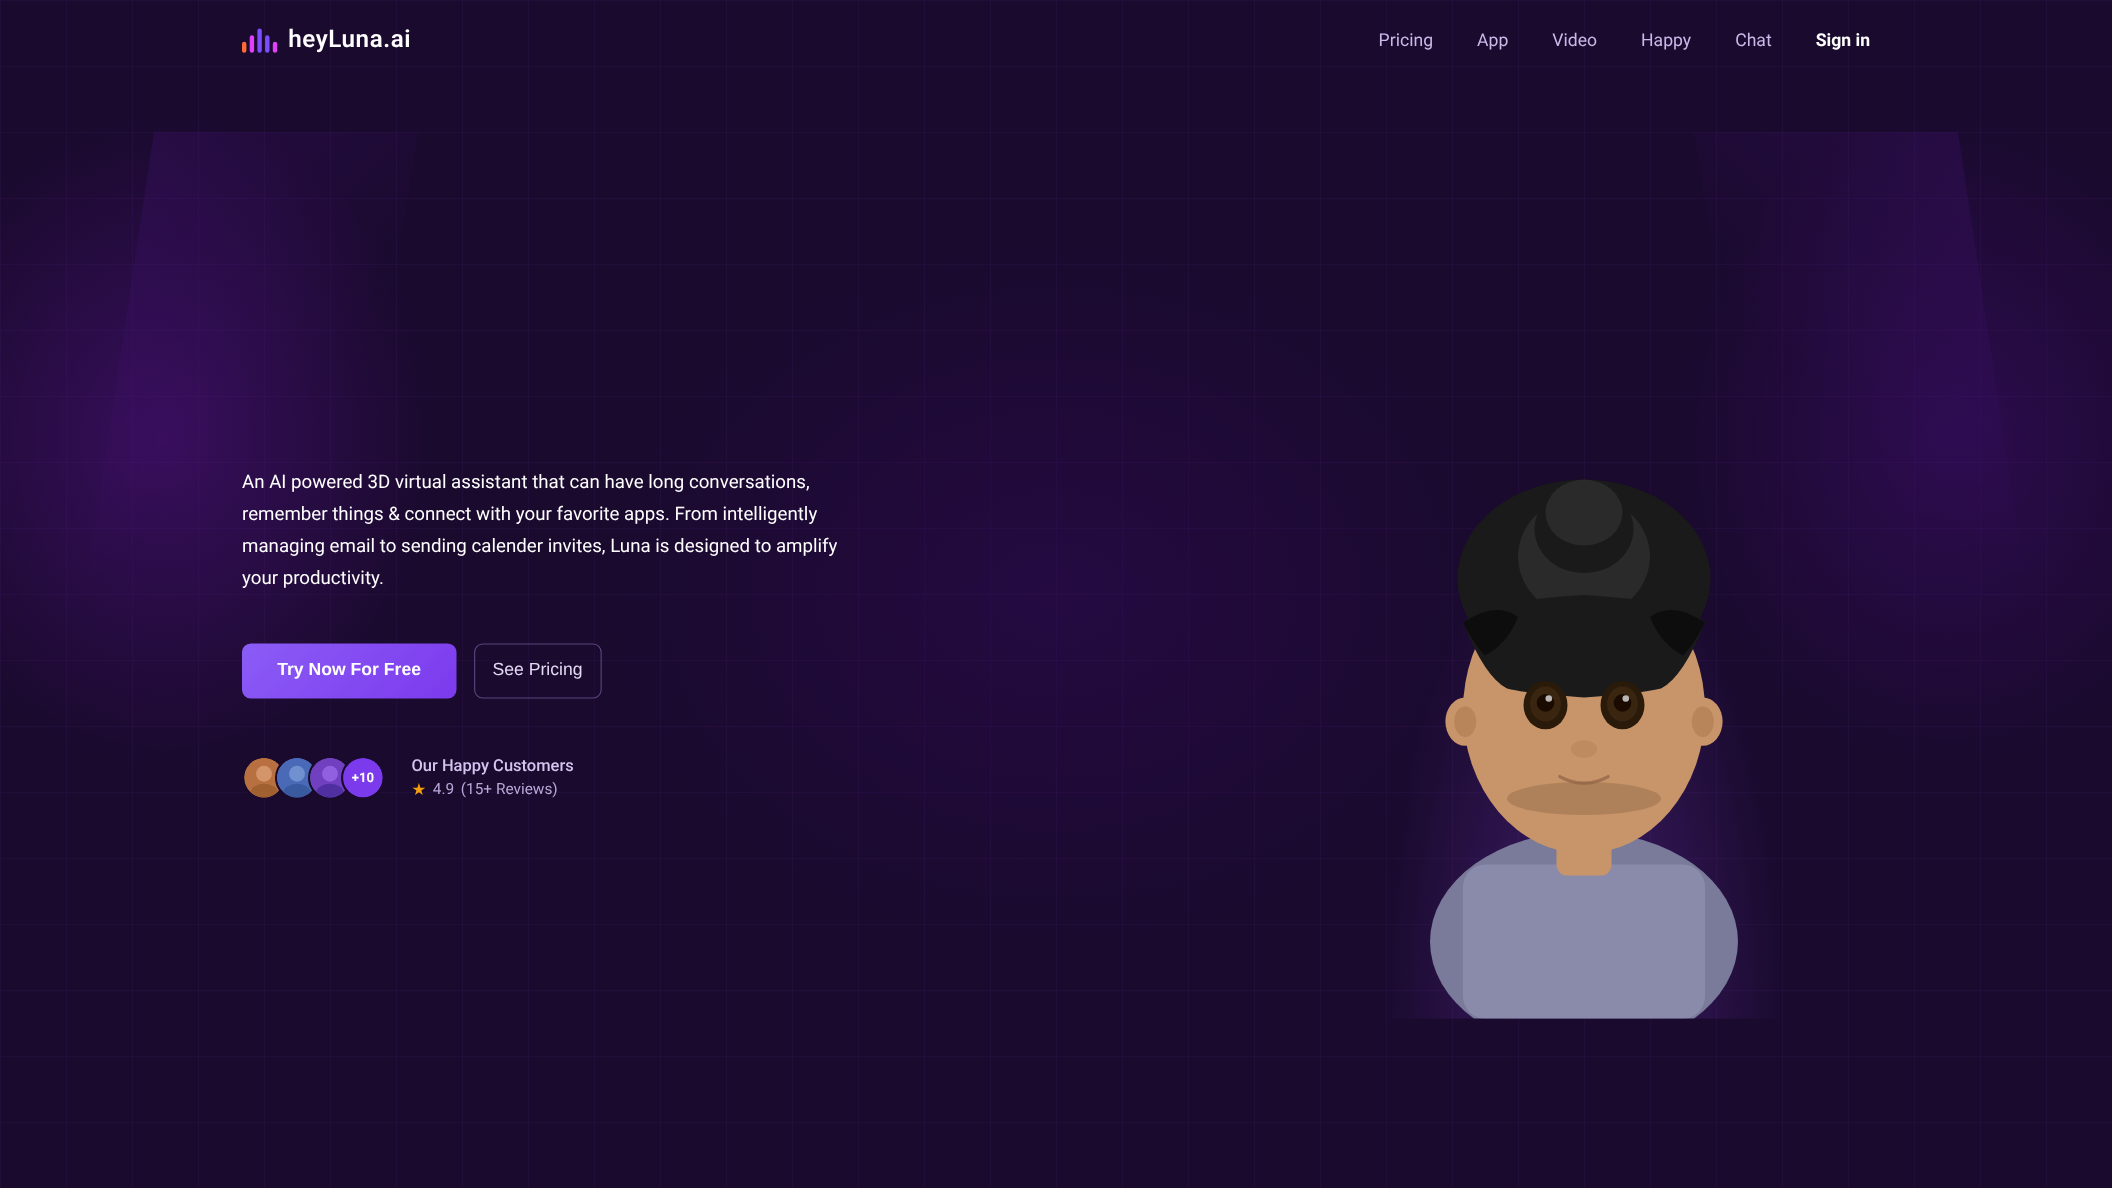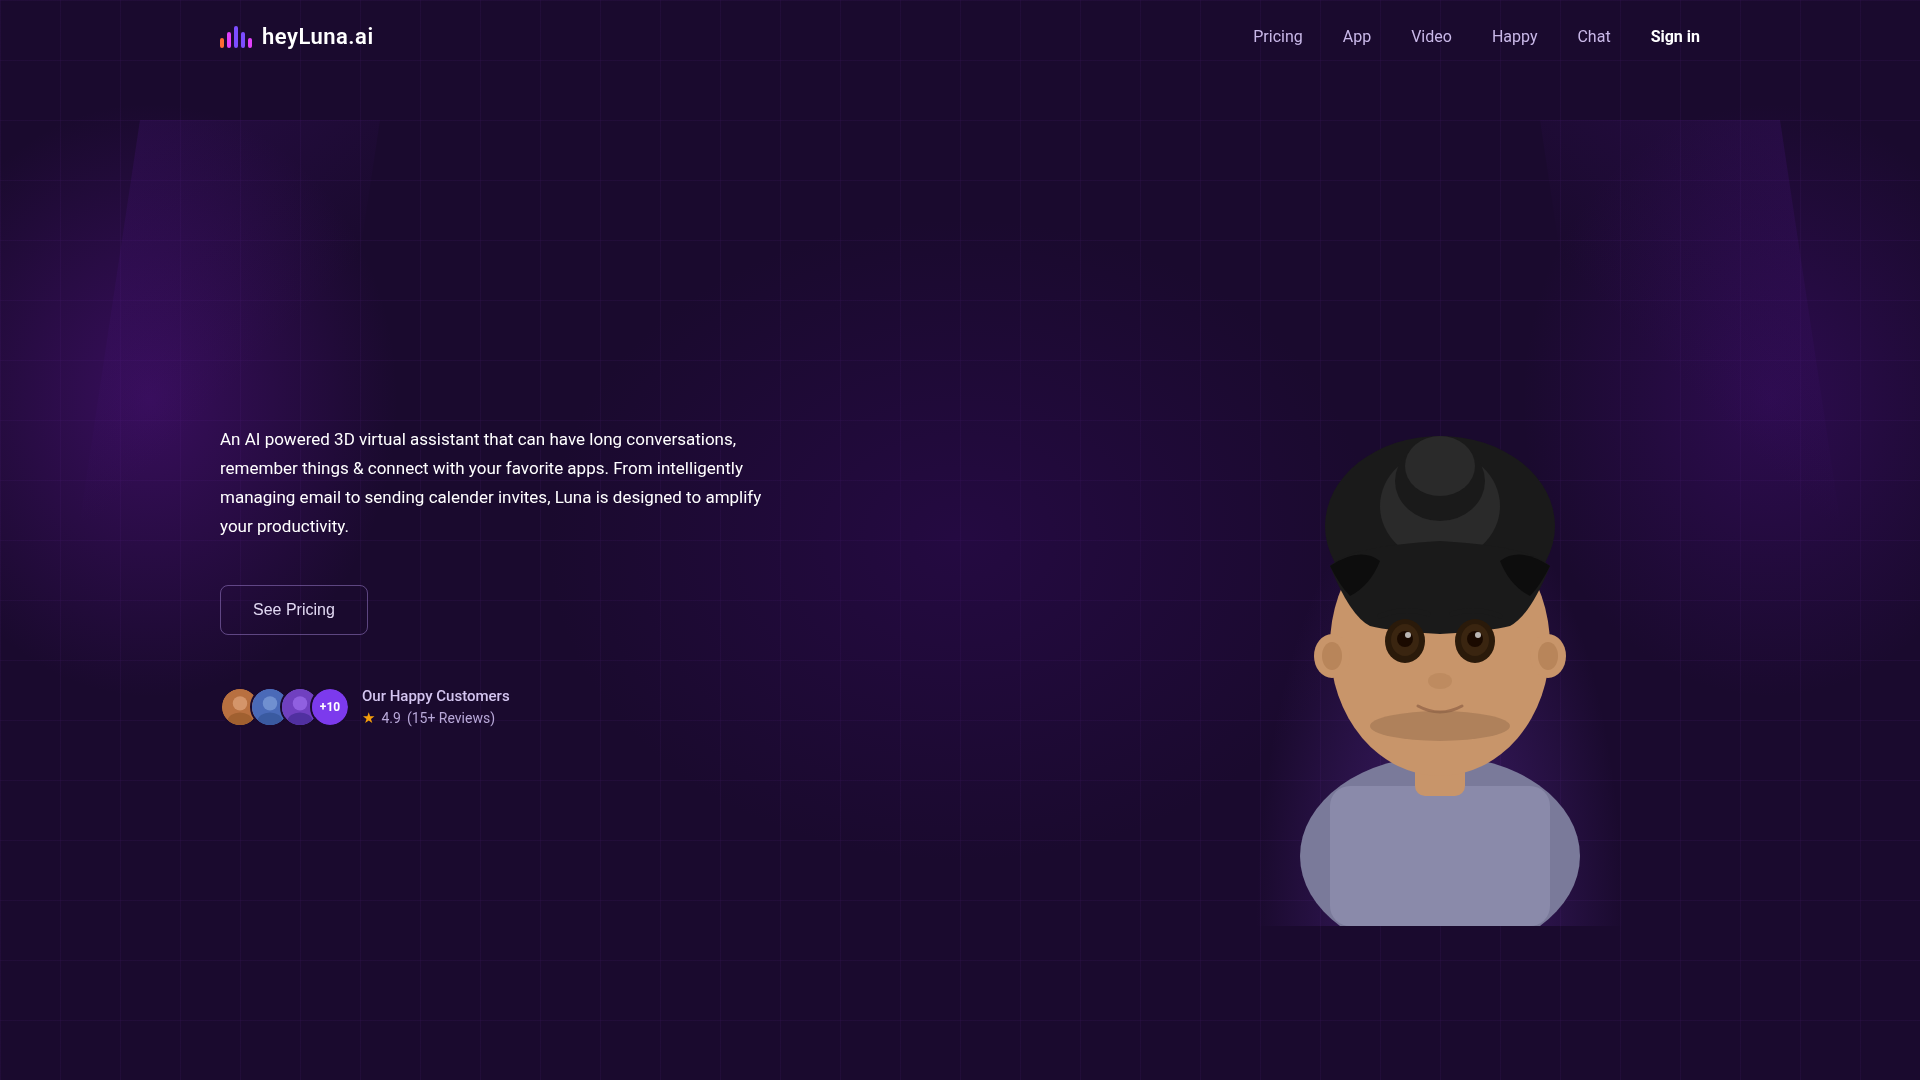--- a/index.html
+++ b/index.html
@@ -204,32 +204,32 @@
       font-size: 16px;
       font-weight: 600;
       cursor: pointer;
       transition: opacity 0.2s;
     }
 
     .btn-secondary {
       background: transparent;
       color: #e2d9f3;
       border: 1.5px solid rgba(160, 130, 210, 0.5);
-      padding: 15px 32px;
+      padding: 15px 16px;
       border-radius: 8px;
       font-size: 16px;
       font-weight: 500;
       cursor: pointer;
       transition: border-color 0.2s;
     }
 
     .social-proof {
       display: flex;
       align-items: center;
-      gap: 12px;
+      gap: 24px;
     }
 
     .avatars {
       display: flex;
       align-items: center;
     }
 
     .avatar {
       width: 40px;
       height: 40px;
@@ -357,20 +357,21 @@
   </div>
 </nav>
 
 <main class="main-content">
 
   <div class="left-panel">
 
     <p class="hero-description">An AI powered 3D virtual assistant that can have long conversations, remember things &amp; connect with your favorite apps. From intelligently managing email to sending calender invites, Luna is designed to amplify your productivity.</p>
 
     <div class="cta-buttons">
+      <button class="btn-primary">Try Now For Free</button>
       <button class="btn-secondary">See Pricing</button>
     </div>
 
     <div class="social-proof">
       <div class="avatars">
         <div class="avatar avatar-1">
           <div class="avatar-circle">
             <svg width="40" height="40" viewBox="0 0 40 40" xmlns="http://www.w3.org/2000/svg">
               <circle cx="20" cy="20" r="20" fill="#b87040"></circle>
               <ellipse cx="20" cy="16" rx="8" ry="8" fill="#d4956a"></ellipse>

